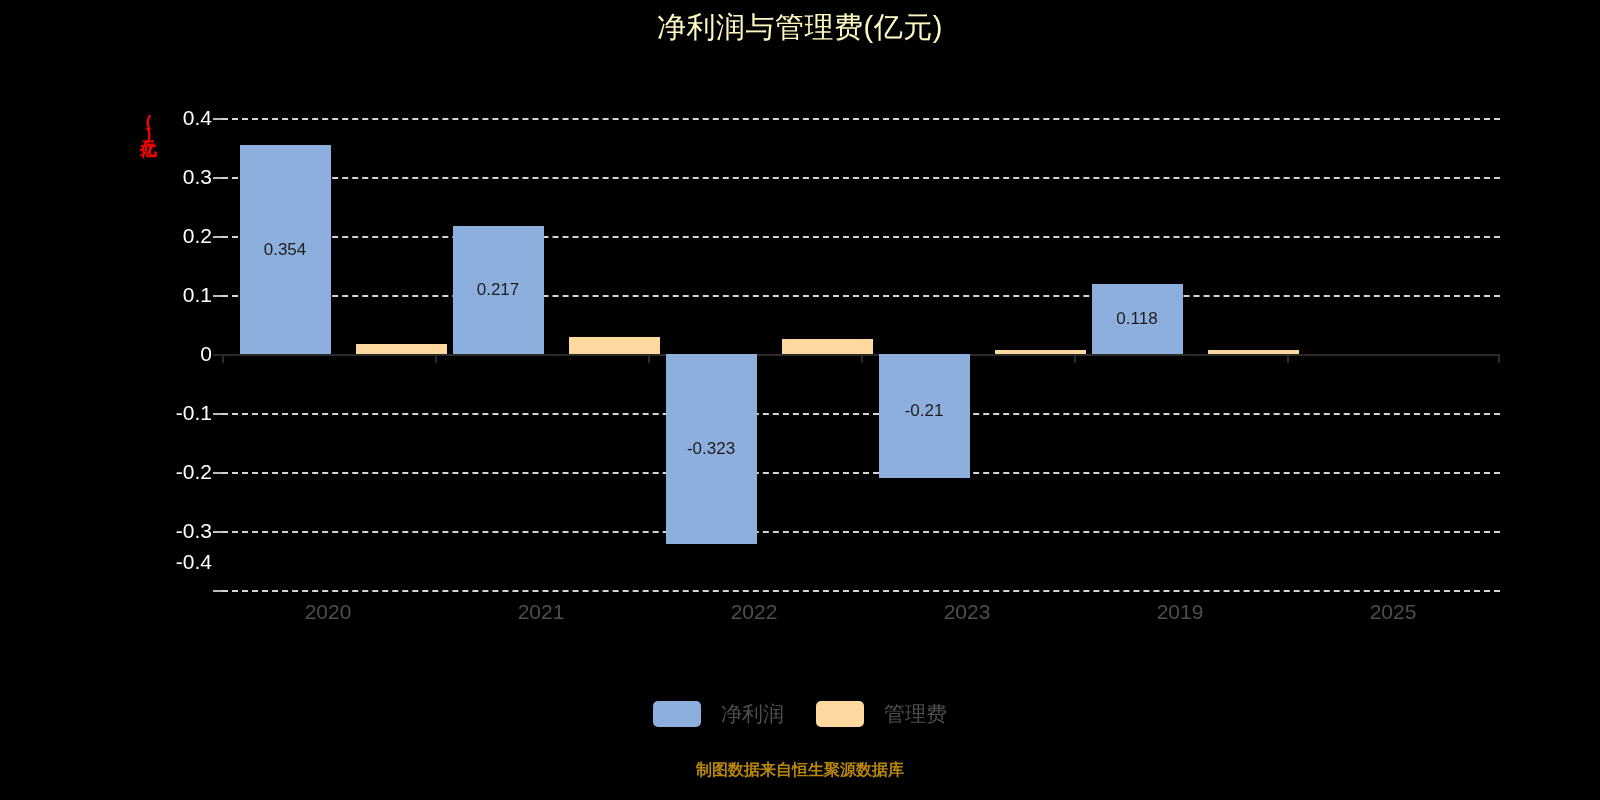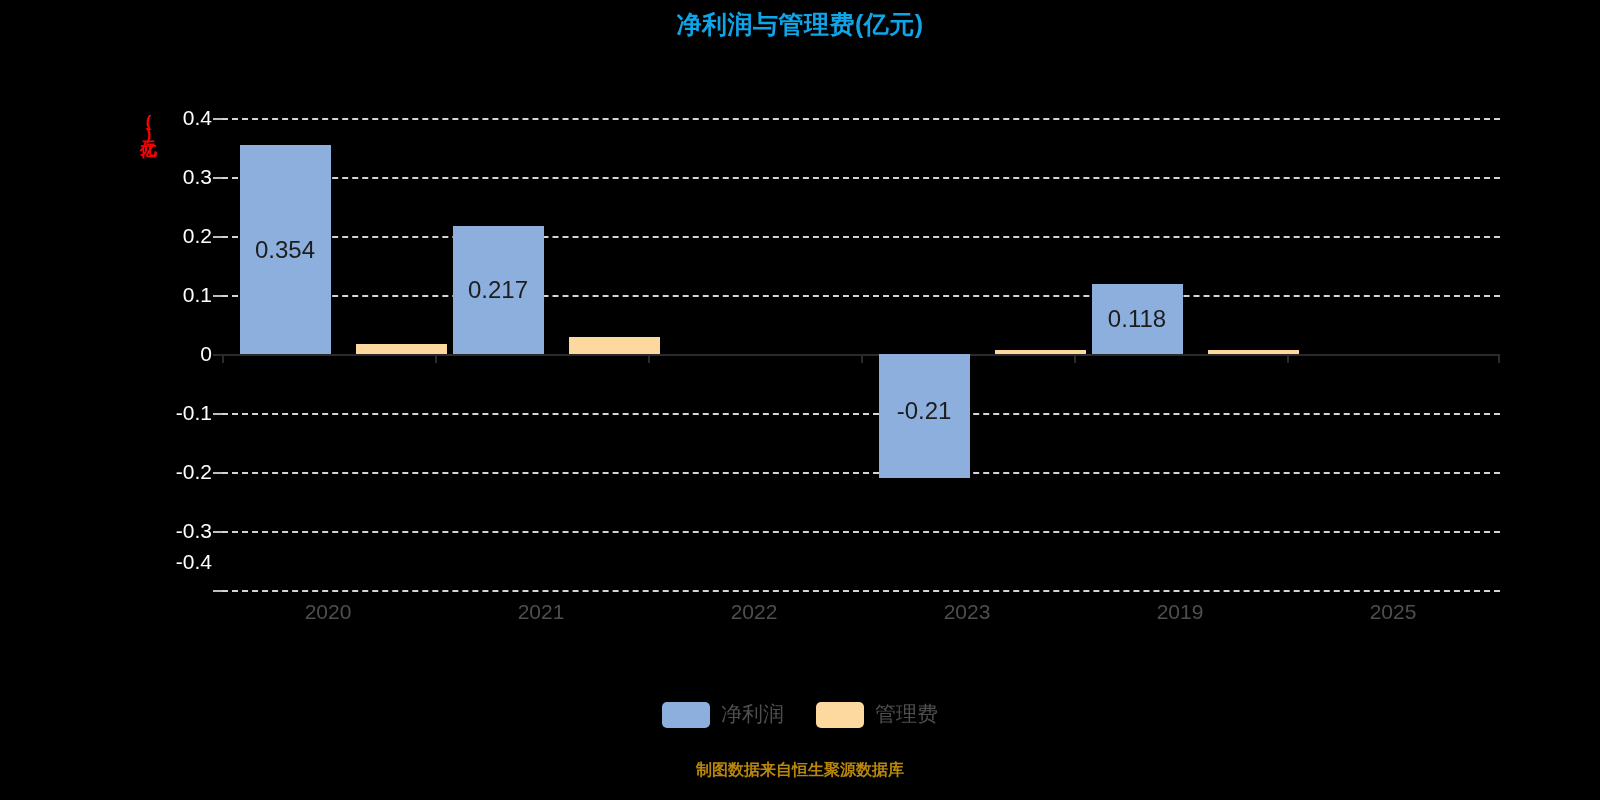--- a/index.html
+++ b/index.html
@@ -15,23 +15,23 @@
     position: relative;
   }
 
   
   #chart-title {
     position: absolute;
     top: 8px;
     left: 0;
     width: 1600px;
     text-align: center;
-    color: #0ea5e9;
-    font-size: 25px;
-    font-weight: bold;
+    color: #fef9c3;
+    font-size: 29px;
+    font-weight: normal;
     letter-spacing: 0.5px;
     white-space: nowrap;
   }
 
   
   #plot-area {
     position: absolute;
     left: 222px;
     top: 118px;
     width: 1278px;
@@ -110,21 +110,21 @@
   }
   .bar.net {
     background: #8cafdd;
   }
   .bar.admin {
     background: #fdd9a0;
   }
   .bar-label {
     position: absolute;
     color: #1d1d1d;
-    font-size: 24px;
+    font-size: 17px;
     white-space: nowrap;
     text-align: center;
     transform: translate(-50%, -50%);
   }
 
   
   .xtick {
     position: absolute;
     width: 0;
     height: 9px;
@@ -154,22 +154,22 @@
     top: 700px;
     left: 0;
     width: 1600px;
     display: flex;
     justify-content: center;
     align-items: center;
     gap: 32px;
   }
   .legend-item {
     display: flex;
-    align-items: flex-end;
-    gap: 11px;
+    align-items: center;
+    gap: 20px;
   }
   .legend-swatch {
     width: 48px;
     height: 26px;
     border-radius: 5px;
   }
   .legend-label {
     color: #4e4e4e;
     font-size: 21px;
     white-space: nowrap;
@@ -242,20 +242,25 @@
     <div class="bar admin" style="left:134px; width:91px; bottom:236px; height:10px;"></div>
     <span class="bar-label" style="left:63px; top:132px;">0.354</span>
   </div>
 
   <div class="category" style="left:213px; width:213px;">
     <div class="bar net" style="left:18px;  width:91px; bottom:236px; height:128px;"></div>
     <div class="bar admin" style="left:134px; width:91px; bottom:236px; height:17px;"></div>
     <span class="bar-label" style="left:63px; top:172px;">0.217</span>
   </div>
 
+  <div class="category" style="left:426px; width:213px;">
+    <div class="bar net" style="left:18px;  width:91px; top:236px; height:190px;"></div>
+    <div class="bar admin" style="left:134px; width:91px; bottom:236px; height:15px;"></div>
+    <span class="bar-label" style="left:63px; top:331px;">-0.323</span>
+  </div>
 
   <div class="category" style="left:639px; width:213px;">
     <div class="bar net" style="left:18px;  width:91px; top:236px; height:124px;"></div>
     <div class="bar admin" style="left:134px; width:91px; bottom:236px; height:4px;"></div>
     <span class="bar-label" style="left:63px; top:293px;">-0.21</span>
   </div>
 
   <div class="category" style="left:852px; width:213px;">
     <div class="bar net" style="left:18px;  width:91px; bottom:236px; height:70px;"></div>
     <div class="bar admin" style="left:134px; width:91px; bottom:236px; height:4px;"></div>

